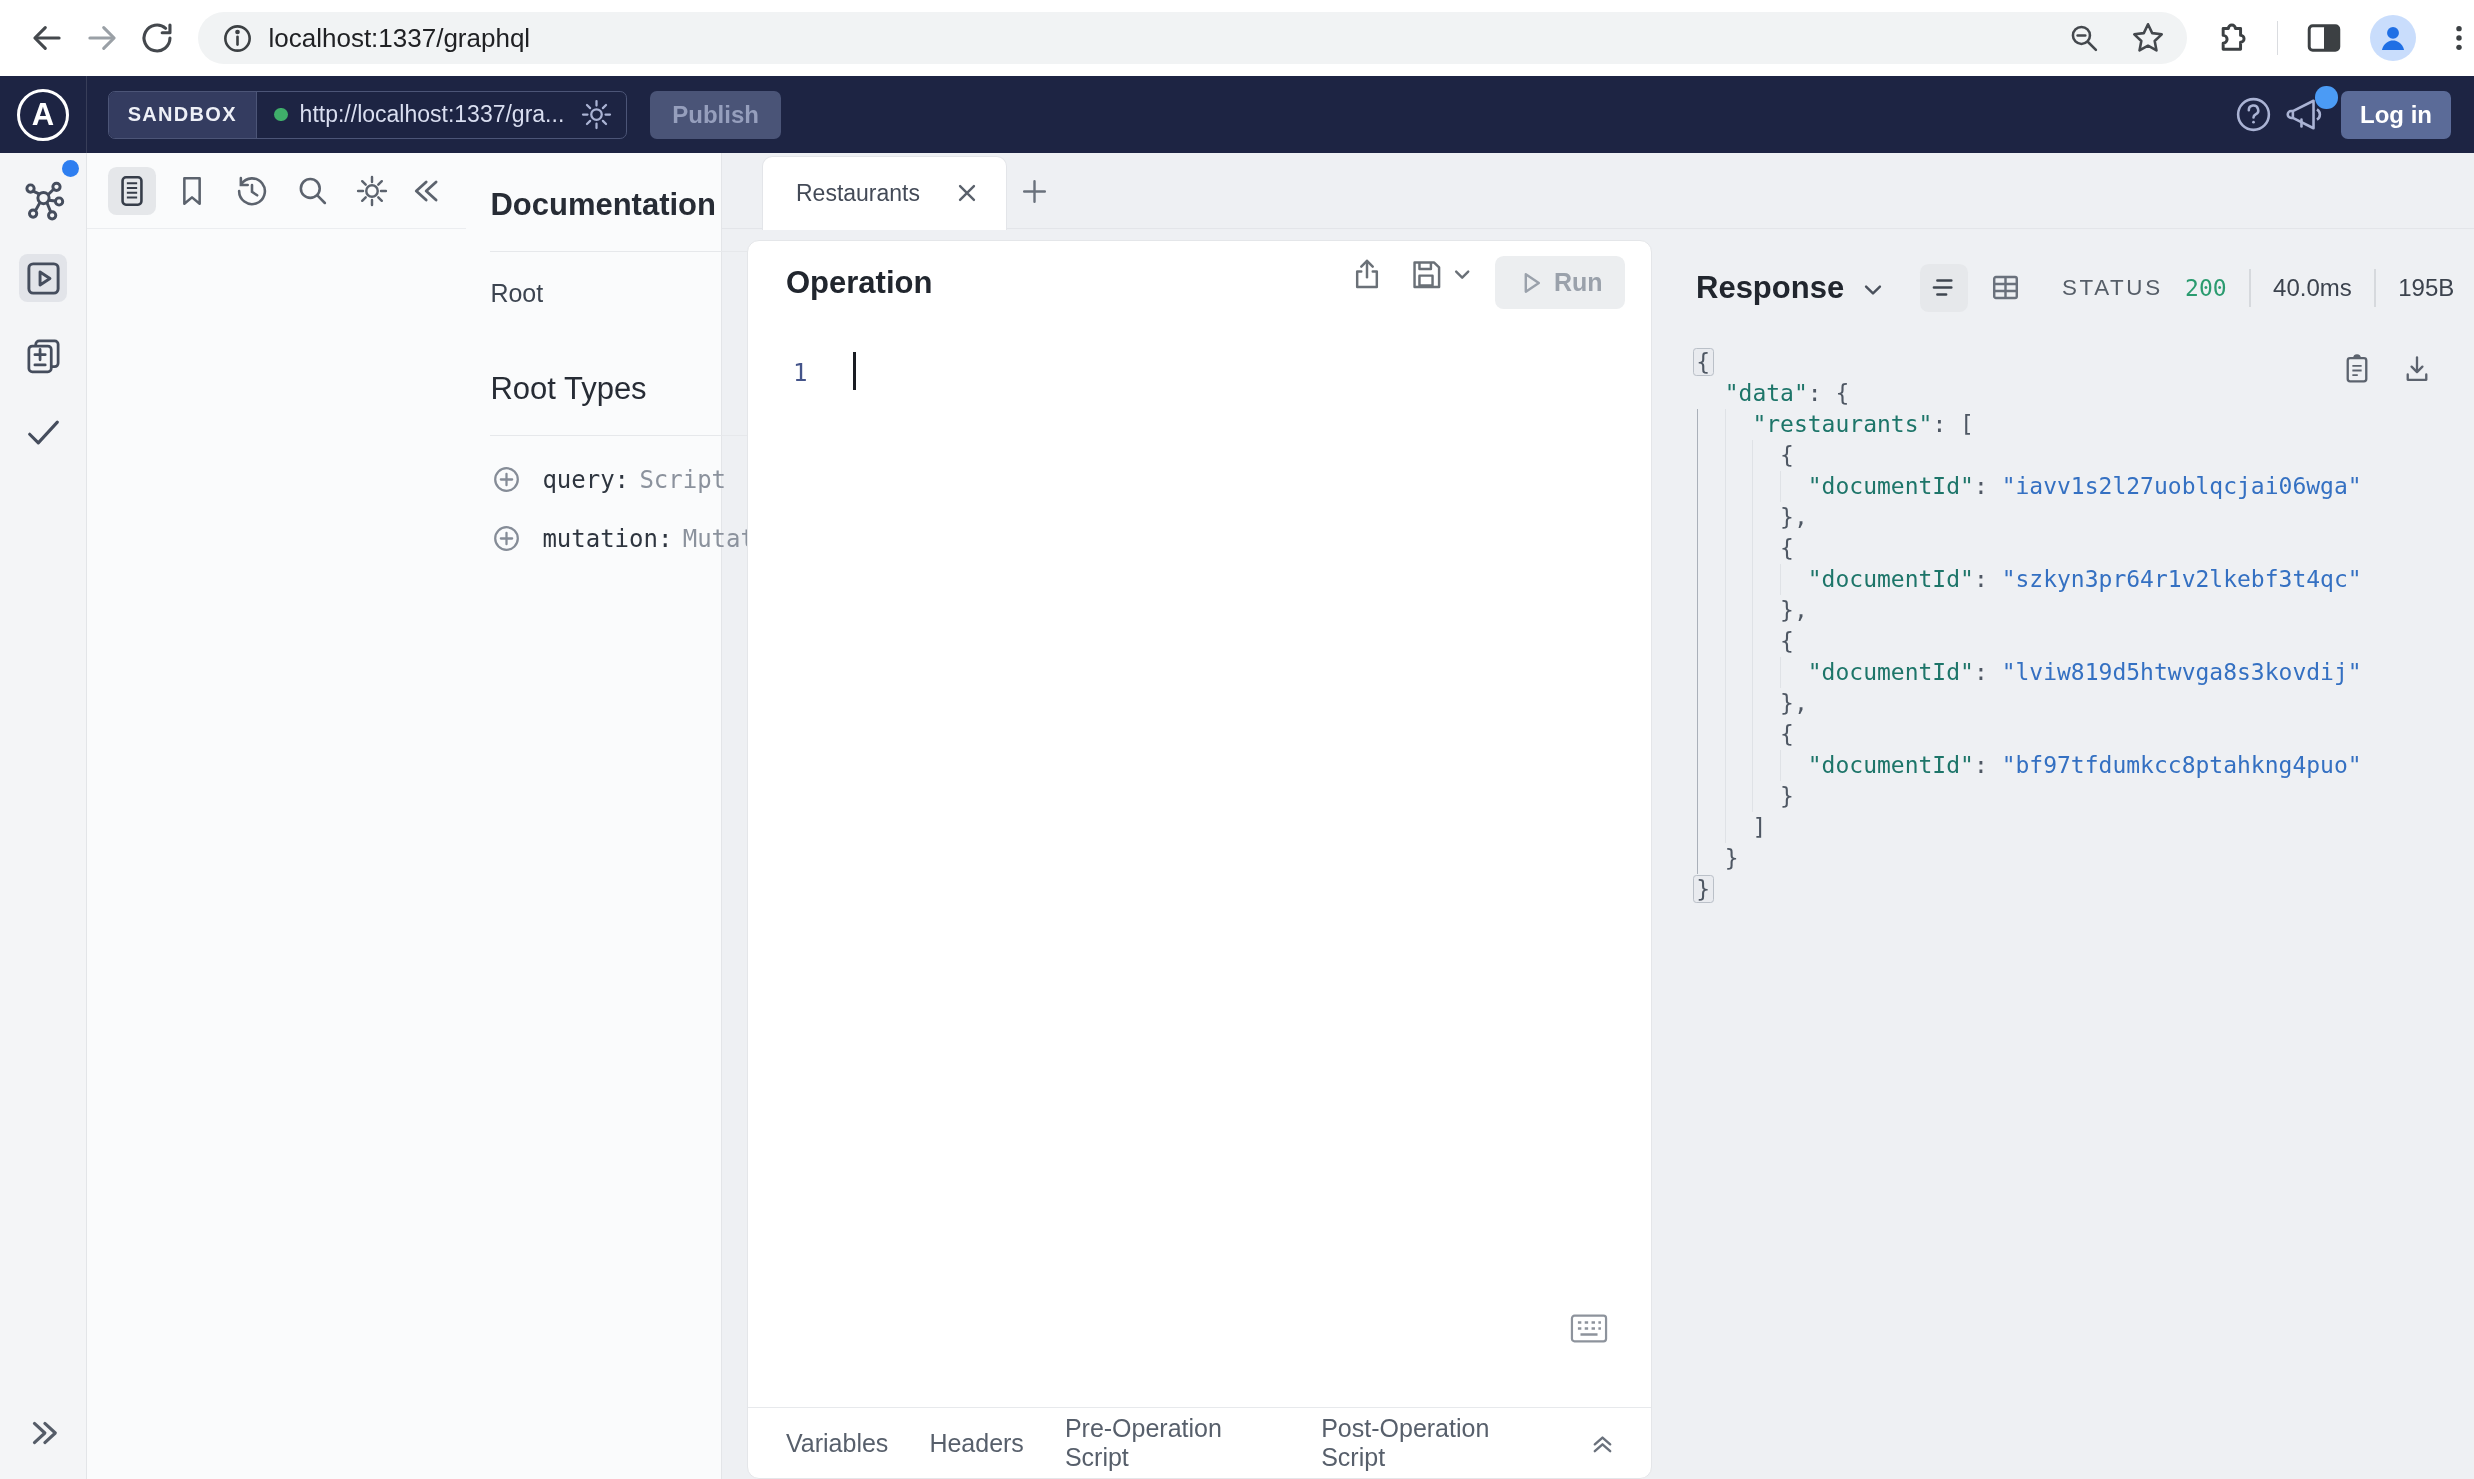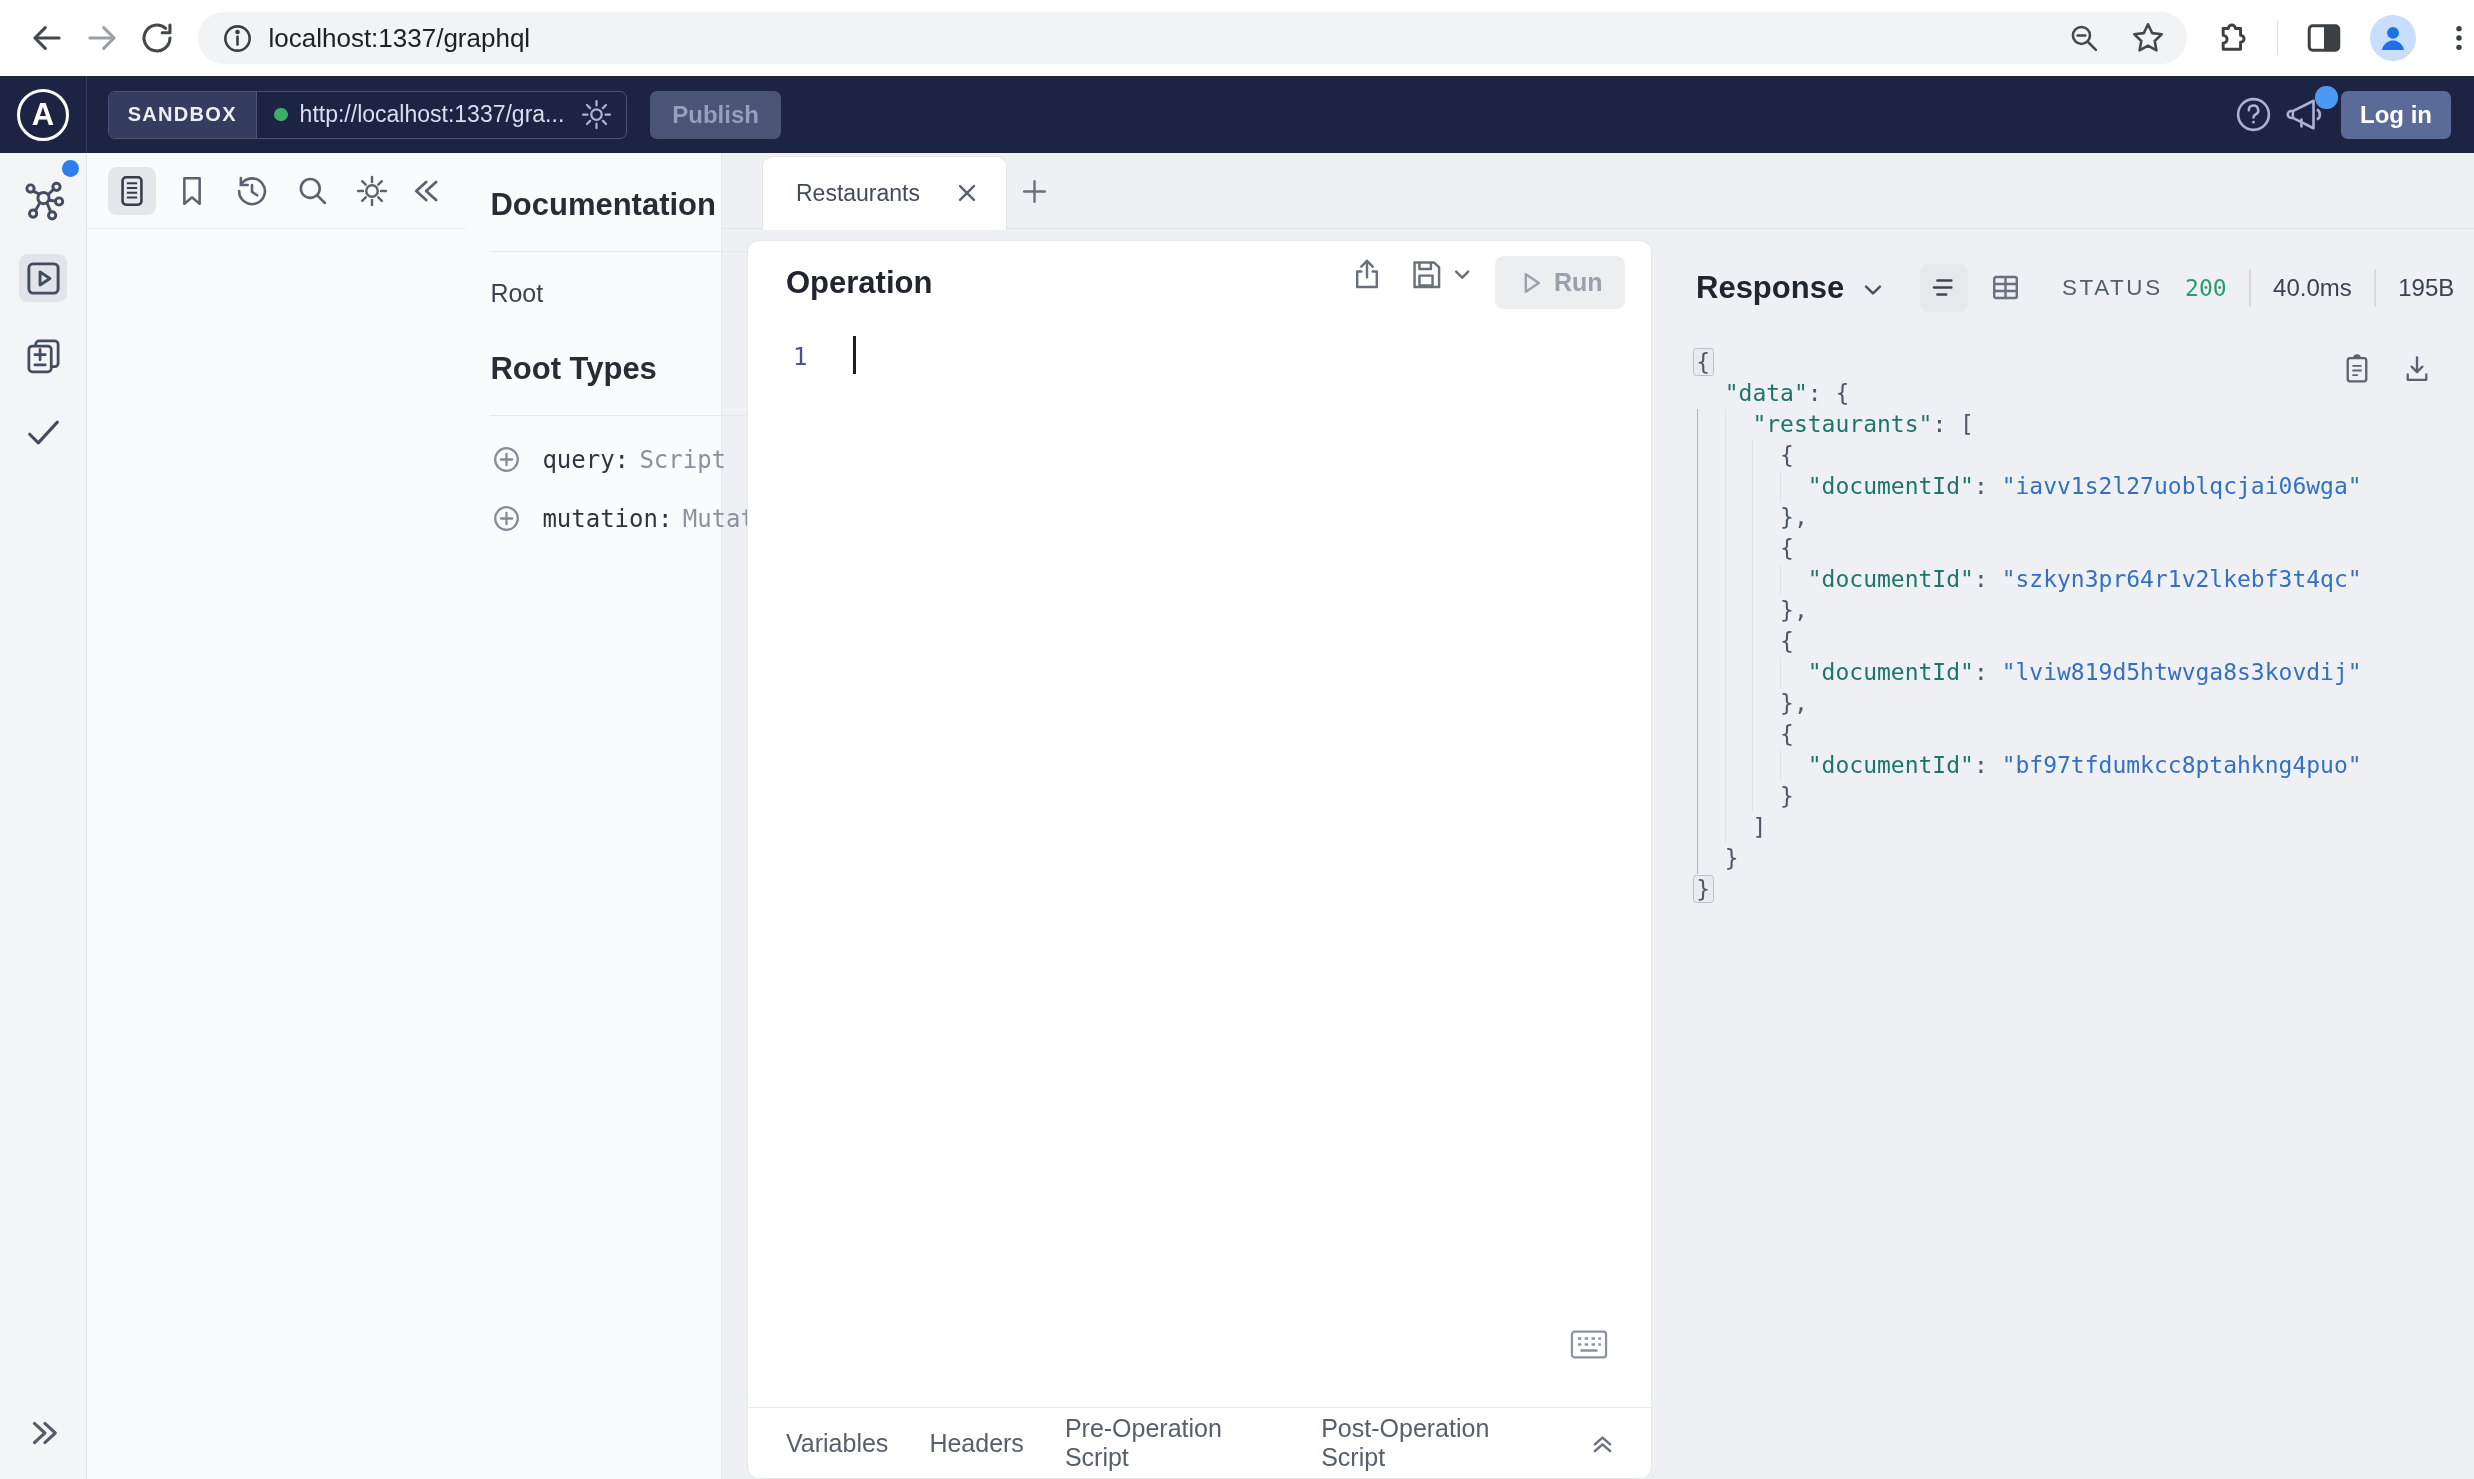--- a/index.html
+++ b/index.html
@@ -47,36 +47,36 @@
 
   .docs { width:635px; background:#fafbfc; border-right:1.7px solid #e3e5e8; display:flex; flex-direction:row; }
   .docs-toolbar { height:76px; display:flex; align-items:center; padding:0 20.7px; border-bottom:1.7px solid #ebedf0; color:#5c636e; }
   .docs-tool { width:48px; height:48px; border-radius:8.6px; display:flex; align-items:center; justify-content:center; margin-right:12px; }
   .docs-tool.selected { background:#e5e7ea; color:#363d49; }
   .docs-collapse { margin-left:auto; color:#5c636e; display:flex; }
   .docs-body { padding:34px 24px 0 24px; }
   .docs-title { font-size:31px; font-weight:bold; color:#272c35; }
   .docs-hr { height:0.9px; background:#e6e8eb; margin:27.6px 0; }
   .docs-root { font-size:25px; color:#3c4450; margin-top:5px; }
-  .docs-subtitle { font-size:31px; font-weight:bold; color:#272c35; margin-top:43px; }
+  .docs-subtitle { font-size:31px; font-weight:normal; color:#272c35; margin-top:63px; }
   .field-row { display:flex; align-items:center; gap:19px; margin-top:26px; font-family:"DejaVu Sans Mono", monospace; font-size:24px; }
   .field-plus { color:#858c97; display:flex; }
   .field-name { color:#2e353f; }
   .field-type { color:#8b929d; margin-left:10.3px; }
 
   .main { flex:1; display:flex; flex-direction:column; min-width:0; }
   .tabbar { height:76px; display:flex; align-items:flex-end; border-bottom:1.7px solid #e3e5e9; padding-left:40px; }
   .tab { position:relative; top:1.7px; height:74px; background:#ffffff; border:1.7px solid #e3e5e9; border-bottom:none; border-radius:10.3px 10.3px 0 0; display:flex; align-items:center; gap:34px; padding:0 26px 0 33px; }
   .tab-label { font-size:23px; color:#434a57; }
   .tab-close { color:#5a616c; display:flex; }
   .tab-plus { width:55px; height:74px; display:flex; align-items:center; justify-content:center; color:#6a717c; }
 
   .workspace { flex:1; display:flex; padding-top:11.2px; min-height:0; }
 
-  .op-card { width:905px; margin-left:25px; background:#ffffff; border:1.7px solid #e4e6e9; border-radius:12px; display:flex; flex-direction:column; }
+  .op-card { width:905px; margin-left:25px; background:#ffffff; border:1.7px solid #e4e6e9; border-radius:12px; display:flex; flex-direction:column;gap:16px; }
   .op-header { height:83px; display:flex; align-items:center; padding:0 26px 0 38px; }
   .op-title { font-size:31px; font-weight:bold; color:#21262e; }
   .op-actions { margin-left:auto; display:flex; align-items:flex-start; gap:22.4px; color:#6a7077; }
   .save-group { display:flex; align-items:center; gap:6.9px; }
   .run-btn { height:53px; padding:0 22.4px; border-radius:8.6px; background:#eceef0; color:#9aa1ab; font-size:25px; font-weight:bold; display:flex; align-items:center; gap:10.3px; }
   .op-editor { flex:1; position:relative; font-family:"DejaVu Sans Mono", monospace; }
   .gutter-num { position:absolute; left:45px; top:19px; font-size:24px; color:#44548a; }
   .caret { position:absolute; left:105px; top:12px; width:2.6px; height:38px; background:#1a1d23; }
   .kbd-hint { position:absolute; right:43px; bottom:48px; color:#8d939c; }
   .op-footer { height:71px; border-top:1.7px solid #e7e9ec; display:flex; align-items:center; padding:0 34px 0 38px; gap:41px; }

